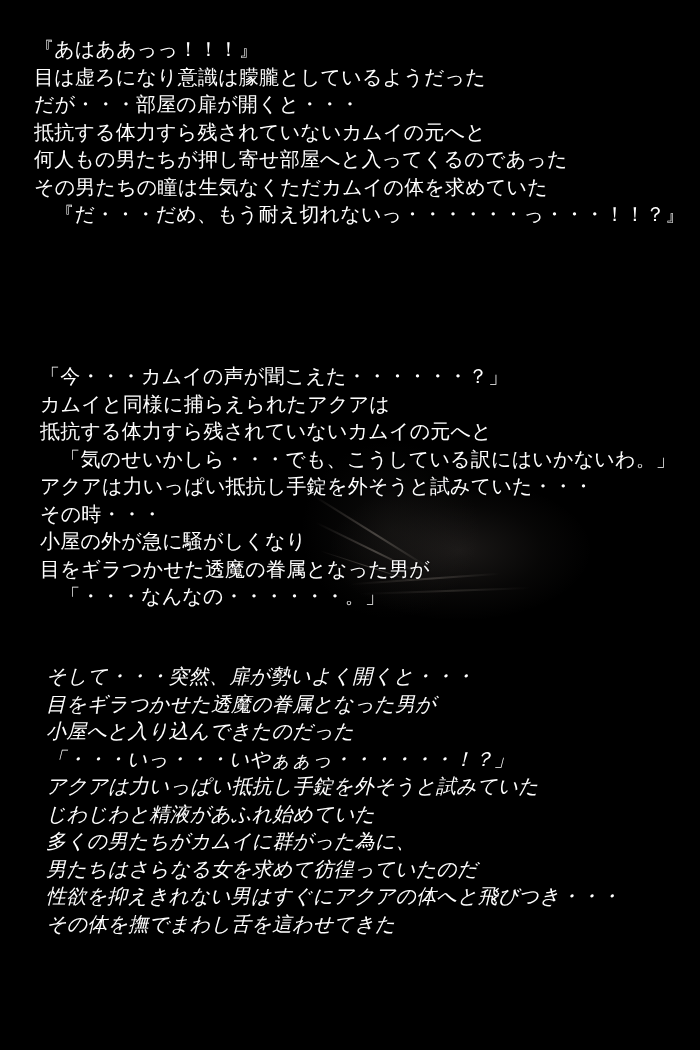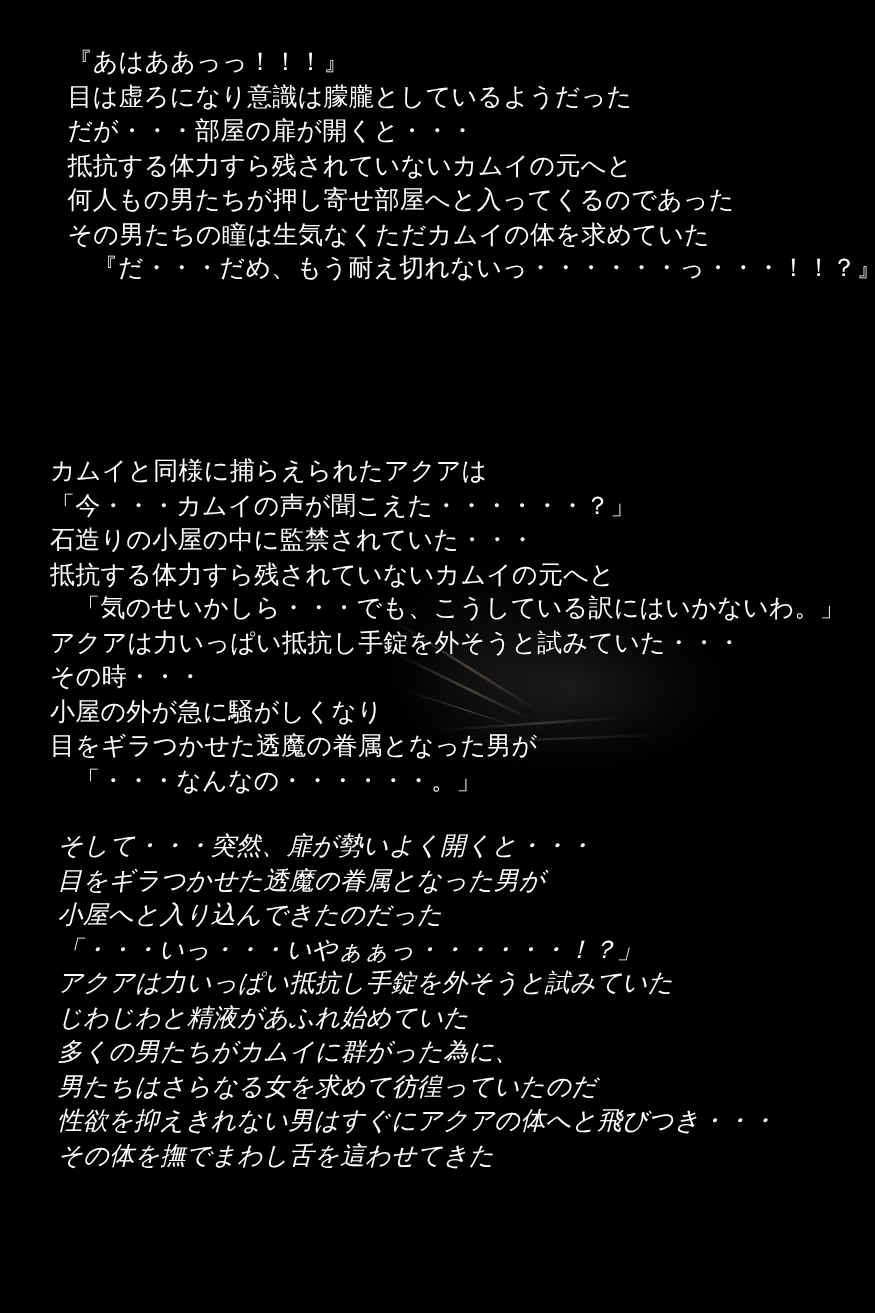--- a/index.html
+++ b/index.html
@@ -70,21 +70,21 @@
   .line {
     color: #ffffff;
     font-size: 20px;
     line-height: 27.5px;
     white-space: pre;
     letter-spacing: 0.2px;
     text-shadow: 0 0 2px rgba(0,0,0,0.9);
   }
 
   .block.b1 { top: 36px; }
-  .block.b1 .line { padding-left: 8px; margin-left: 20px; }
+  .block.b1 .line { padding-left: 8px; }
 
   .block.b2 { top: 363px; }
   .block.b2 .line { padding-left: 14px; }
 
   .block.b3 { top: 663px; font-style: italic; }
   .block.b3 .line { padding-left: 20px; }
 </style>
 </head>
 <body>
 
@@ -102,23 +102,22 @@
     <div class="line">『あはああっっ！！！』</div>
     <div class="line">目は虚ろになり意識は朦朧としているようだった</div>
     <div class="line">だが・・・部屋の扉が開くと・・・</div>
     <div class="line">抵抗する体力すら残されていないカムイの元へと</div>
     <div class="line">何人もの男たちが押し寄せ部屋へと入ってくるのであった</div>
     <div class="line">その男たちの瞳は生気なくただカムイの体を求めていた</div>
     <div class="line">　『だ・・・だめ、もう耐え切れないっ・・・・・・っ・・・！！？』</div>
   </div>
 
   <div class="block b2">
+    <div class="line">「今・・・カムイの声が聞こえた・・・・・・？」</div>
     <div class="line">カムイと同様に捕らえられたアクアは</div>
-    <div class="line">「今・・・カムイの声が聞こえた・・・・・・？」</div>
-    <div class="line">石造りの小屋の中に監禁されていた・・・</div>
     <div class="line">抵抗する体力すら残されていないカムイの元へと</div>
     <div class="line">　「気のせいかしら・・・でも、こうしている訳にはいかないわ。」</div>
     <div class="line">アクアは力いっぱい抵抗し手錠を外そうと試みていた・・・</div>
     <div class="line">その時・・・</div>
     <div class="line">小屋の外が急に騒がしくなり</div>
     <div class="line">目をギラつかせた透魔の眷属となった男が</div>
     <div class="line">　「・・・なんなの・・・・・・。」</div>
   </div>
 
   <div class="block b3">

